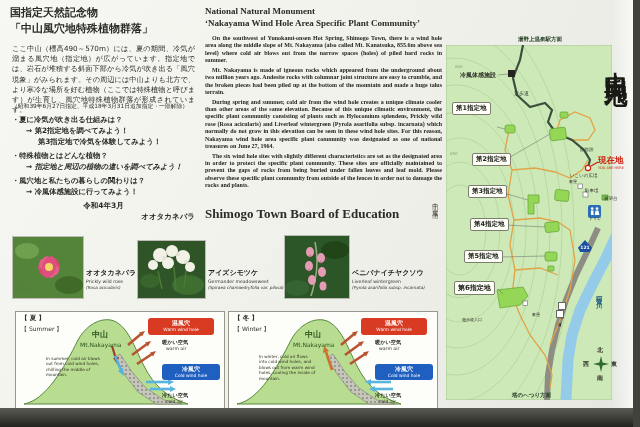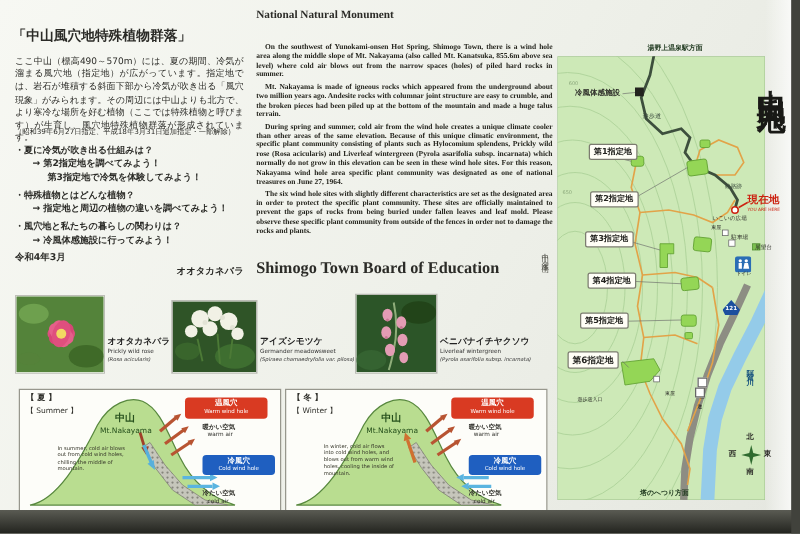--- a/index.html
+++ b/index.html
@@ -29,36 +29,38 @@
   .capen{font-size:4.6px;color:#333;}
   .caplat{font-size:4.2px;font-style:italic;color:#333;}
 </style>
 </head>
 <body>
 
 <div id="stage">
   <div class="board"></div>
   <div class="glare"></div>
 
+  <div class="lbl jp-bold" style="left:10px;top:6px;font-size:11px;">国指定天然記念物</div>
   <div class="lbl jp-bold" style="left:10px;top:22px;font-size:11px;">「中山風穴地特殊植物群落」</div>
   <div class="lbl" style="left:12px;top:44px;width:183px;font-size:7.2px;line-height:1.42;white-space:normal;text-align:justify;font-weight:500;">ここ中山（標高490～570m）には、夏の期間、冷気が溜まる風穴地（指定地）が広がっています。指定地では、岩石が堆積する斜面下部から冷気が吹き出る「風穴現象」がみられます。その周辺には中山よりも北方で、より寒冷な場所を好む植物（ここでは特殊植物と呼びます）が生育し、風穴地特殊植物群落が形成されています。</div>
   <div class="lbl" style="left:12px;top:103px;font-size:5.8px;">（昭和39年6月27日指定、平成18年3月31日追加指定・一部解除）</div>
 
   <div class="lbl jp-bold" style="left:12px;top:116px;font-size:7.3px;">・夏に冷気が吹き出る仕組みは？</div>
   <div class="lbl jp-bold" style="left:26px;top:127px;font-size:7.3px;">→ 第2指定地を調べてみよう！</div>
   <div class="lbl jp-bold" style="left:38px;top:138px;font-size:7.3px;">第3指定地で冷気を体験してみよう！</div>
   <div class="lbl jp-bold" style="left:12px;top:152px;font-size:7.3px;text-align:center;">・特殊植物とはどんな植物？</div>
-  <div class="lbl jp-bold" style="left:26px;top:163px;font-size:7.3px;">→ 指定地と周辺の植物の違いを調べてみよう！</div>
+  <div class="lbl jp-bold" style="left:26px;top:163px;font-size:7.3px;font-style:italic;">→ 指定地と周辺の植物の違いを調べてみよう！</div>
   <div class="lbl jp-bold" style="left:12px;top:177px;font-size:7.3px;">・風穴地と私たちの暮らしの関わりは？</div>
   <div class="lbl jp-bold" style="left:26px;top:188px;font-size:7.3px;">→ 冷風体感施設に行ってみよう！</div>
 
-  <div class="lbl jp-bold" style="left:12px;top:201px;width:183px;text-align:left;font-size:7.5px;">令和4年3月</div>
+  <div class="lbl jp-bold" style="left:12px;top:201px;width:183px;text-align:center;font-size:7.5px;">令和4年3月</div>
   <div class="lbl jp-bold" style="left:12px;top:212px;width:183px;text-align:right;font-size:7.5px;">オオタカネバラ</div>
 
   <div class="lbl" style="left:205px;top:6px;font-size:9px;font-weight:bold;font-family:'Liberation Serif','DejaVu Serif',serif;">National Natural Monument</div>
+  <div class="lbl" style="left:205px;top:18px;font-size:9px;font-weight:bold;font-family:'Liberation Serif','DejaVu Serif',serif;">‘Nakayama Wind Hole Area Specific Plant Community’</div>
   <div class="encol" style="position:absolute;left:205px;top:35px;width:237px;">
     <p>On the southwest of Yunokami-onsen Hot Spring, Shimogo Town, there is a wind hole area along the middle slope of Mt. Nakayama (also called Mt. Kanatsuka, 855.6m above sea level) where cold air blows out from the narrow spaces (holes) of piled hard rocks in summer.</p>
     <p>Mt. Nakayama is made of igneous rocks which appeared from the underground about two million years ago. Andesite rocks with columnar joint structure are easy to crumble, and the broken pieces had been piled up at the bottom of the mountain and made a huge talus terrain.</p>
     <p>During spring and summer, cold air from the wind hole creates a unique climate cooler than other areas of the same elevation. Because of this unique climatic environment, the specific plant community consisting of plants such as Hylocomium splendens, Prickly wild rose (Rosa acicularis) and Liverleaf wintergreen (Pyrola asarifolia subsp. incarnata) which normally do not grow in this elevation can be seen in these wind hole sites. For this reason, Nakayama wind hole area specific plant community was designated as one of national treasures on June 27, 1964.</p>
     <p>The six wind hole sites with slightly different characteristics are set as the designated area in order to protect the specific plant community. These sites are officially maintained to prevent the gaps of rocks from being buried under fallen leaves and leaf mold. Please observe these specific plant community from outside of the fences in order not to damage the rocks and plants.</p>
   </div>
   <div class="lbl" style="left:205px;top:206px;width:237px;text-align:left;font-size:13px;font-family:'Liberation Serif','DejaVu Serif',serif;font-weight:600;">Shimogo Town Board of Education</div>
 
   <div class="photo" style="left:13px;top:237px;width:70px;height:61px;">
     <svg width="70" height="61">
@@ -294,21 +296,21 @@
       <circle cx="142" cy="123" r="2.6" fill="#fff" stroke="#cc2211" stroke-width="1.2"></circle>
     </svg>
 
     <div class="lbl v" style="left:172px;top:43px;height:165px;font-size:23px;font-weight:bold;letter-spacing:3px;color:#191916;">中山風穴地</div>
 
     <div class="lbl v" style="left:2px;top:188px;height:70px;font-size:6px;letter-spacing:2px;color:#4a4a42;">中山（金塚山）</div>
 
     <div class="lbl" style="left:88px;top:26px;font-size:5.5px;font-weight:bold;color:#203a20;">湯野上温泉駅方面</div>
     <div class="lbl" style="left:30px;top:61px;font-size:6px;font-weight:bold;">冷風体感施設</div>
 
-    <div class="site" style="left:22px;top:105px;margin-left:19px;">第1指定地</div>
+    <div class="site" style="left:22px;top:92px;">第1指定地</div>
     <div class="site" style="left:42px;top:143px;">第2指定地</div>
     <div class="site" style="left:38px;top:175px;">第3指定地</div>
     <div class="site" style="left:40px;top:208px;">第4指定地</div>
     <div class="site" style="left:34px;top:240px;">第5指定地</div>
     <div class="site" style="left:24px;top:271px;font-size:7px;">第6指定地</div>
 
     <div class="lbl" style="left:168px;top:145px;font-size:8.5px;font-weight:bold;color:#cc2211;">現在地</div>
     <div class="lbl" style="left:168px;top:156px;font-size:3.5px;color:#cc2211;">YOU ARE HERE</div>
     <div class="lbl" style="left:140px;top:163px;font-size:4.5px;">いこいの広場</div>
     <div class="lbl" style="left:139px;top:170px;font-size:4px;">東屋</div>

